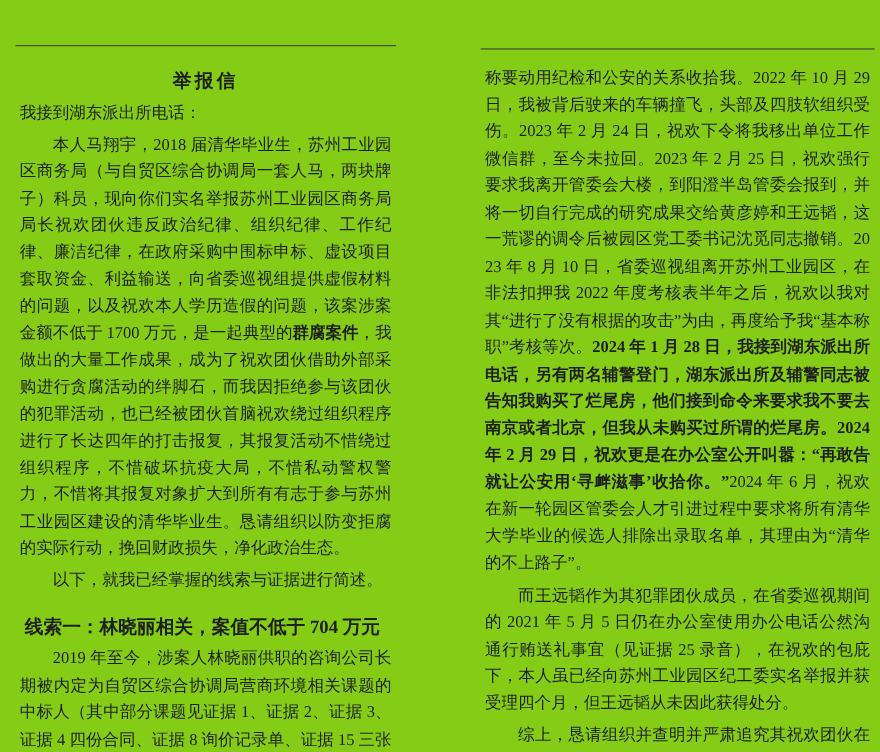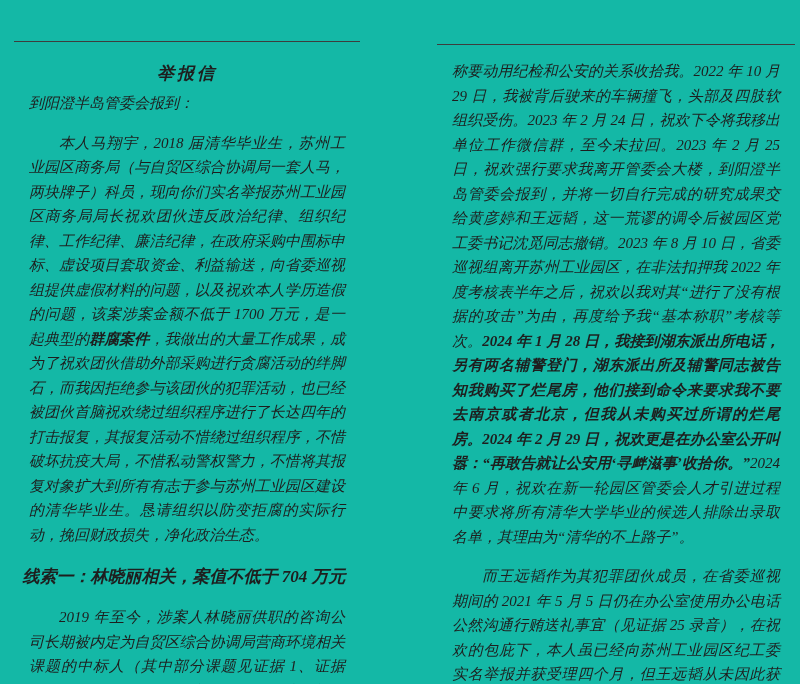--- a/index.html
+++ b/index.html
@@ -4,35 +4,35 @@
 <style>
   html, body { margin: 0; padding: 0; }
   body {
     width: 800px; height: 684px;
     background: #ffffff;
     position: relative;
     overflow: hidden;
     font-family: "Liberation Serif", "DejaVu Serif", serif;
     color: #1e1e1e;
   }
-  .screen { position: absolute; inset: 0; background: #14b8a6; font-style: italic; }
+  .screen { position: absolute; inset: 0; background: #84cc16; }
   .col { position: absolute; }
   .col-left  { left: 14px;  top: 41px; width: 346px; }
   .col-right { left: 437px; top: 44px; width: 358px; }
   .rule { border-top: 1px solid #3d3d3d; height: 0; width: 100%; }
   .title {
     margin: 21px 0 4px 0;
     text-align: center;
     font-size: 17px;
     font-weight: 700;
     letter-spacing: 3px;
     line-height: 22px;
   }
   .para, .salutation {
-    margin: 15px;
+    margin: 4px;
     font-size: 15px;
     line-height: 24.5px;
     text-align: justify;
     text-justify: inter-character;
     word-break: break-all;
   }
   .salutation { margin-top: 6px; }
   .indent { text-indent: 2em; }
   .heading {
     margin: 17px 0 3px 0;
@@ -46,22 +46,23 @@
   b.bold { font-weight: 700; }
 </style>
 </head>
 <body>
 
 <div class="screen">
 
   <section class="col col-left">
     <div class="rule"></div>
     <h1 class="title">举报信</h1>
-    <p class="salutation">到阳澄半岛管委会报到：</p>
+    <p class="salutation">我接到湖东派出所电话：</p>
     <p class="para indent"><span>本人马翔宇，2018 届清华毕业生，苏州工业园区商务局（与自贸区综合协调局一套人马，两块牌子）科员，现向你们实名举报苏州工业园区商务局局长祝欢团伙违反政治纪律、组织纪律、工作纪律、廉洁纪律，在政府采购中围标申标、虚设项目套取资金、利益输送，向省委巡视组提供虚假材料的问题，以及祝欢本人学历造假的问题，该案涉案金额不低于 1700 万元，是一起典型的</span><b class="bold">群腐案件</b><span>，我做出的大量工作成果，成为了祝欢团伙借助外部采购进行贪腐活动的绊脚石，而我因拒绝参与该团伙的犯罪活动，也已经被团伙首脑祝欢绕过组织程序进行了长达四年的打击报复，其报复活动不惜绕过组织程序，不惜破坏抗疫大局，不惜私动警权警力，不惜将其报复对象扩大到所有有志于参与苏州工业园区建设的清华毕业生。恳请组织以防变拒腐的实际行动，挽回财政损失，净化政治生态。</span></p>
+    <p class="para indent">以下，就我已经掌握的线索与证据进行简述。</p>
     <h2 class="heading">线索一：林晓丽相关，案值不低于 704 万元</h2>
     <p class="para indent">2019 年至今，涉案人林晓丽供职的咨询公司长期被内定为自贸区综合协调局营商环境相关课题的中标人（其中部分课题见证据 1、证据 2、证据 3、证据 4 四份合同、证据 8 询价记录单、证据 15 三张发票，证据 16 录音），案值合计已不低于 465 万元。且祝欢团伙与林晓丽已经结成紧密的利益集团，林晓丽在 2019-2023 年五年中分别供职于毕马威咨询与普华永道咨询两家公司，于是 2019（见证据 1）和 2020(见证据 2)两年，相关课题的中标方就被内定为毕马威咨询，</p>
   </section>
 
   <section class="col col-right">
     <div class="rule"></div>
     <p class="para first"><span>称要动用纪检和公安的关系收拾我。2022 年 10 月 29 日，我被背后驶来的车辆撞飞，头部及四肢软组织受伤。2023 年 2 月 24 日，祝欢下令将我移出单位工作微信群，至今未拉回。2023 年 2 月 25 日，祝欢强行要求我离开管委会大楼，到阳澄半岛管委会报到，并将一切自行完成的研究成果交给黄彦婷和王远韬，这一荒谬的调令后被园区党工委书记沈觅同志撤销。2023 年 8 月 10 日，省委巡视组离开苏州工业园区，在非法扣押我 2022 年度考核表半年之后，祝欢以我对其“进行了没有根据的攻击”为由，再度给予我“基本称职”考核等次。</span><b class="bold">2024 年 1 月 28 日，我接到湖东派出所电话，另有两名辅警登门，湖东派出所及辅警同志被告知我购买了烂尾房，他们接到命令来要求我不要去南京或者北京，但我从未购买过所谓的烂尾房。2024 年 2 月 29 日，祝欢更是在办公室公开叫嚣：“再敢告就让公安用‘寻衅滋事’收拾你。”</b><span>2024 年 6 月，祝欢在新一轮园区管委会人才引进过程中要求将所有清华大学毕业的候选人排除出录取名单，其理由为“清华的不上路子”。</span></p>
     <p class="para indent follow">而王远韬作为其犯罪团伙成员，在省委巡视期间的 2021 年 5 月 5 日仍在办公室使用办公电话公然沟通行贿送礼事宜（见证据 25 录音），在祝欢的包庇下，本人虽已经向苏州工业园区纪工委实名举报并获受理四个月，但王远韬从未因此获得处分。</p>
     <p class="para indent follow">综上，恳请组织并查明并严肃追究其祝欢团伙在政府采购中围标申标、虚设项目套取资金、利益输送、向巡视组提供虚假材料、打击报复不配合其犯罪活动的公职人员的问题的同时，严肃追究其个人学历造假问题。</p>
   </section>

